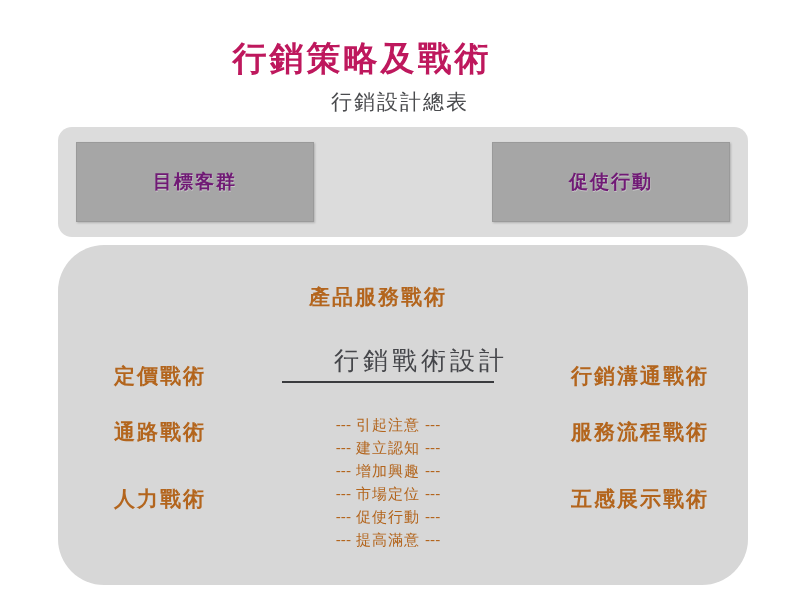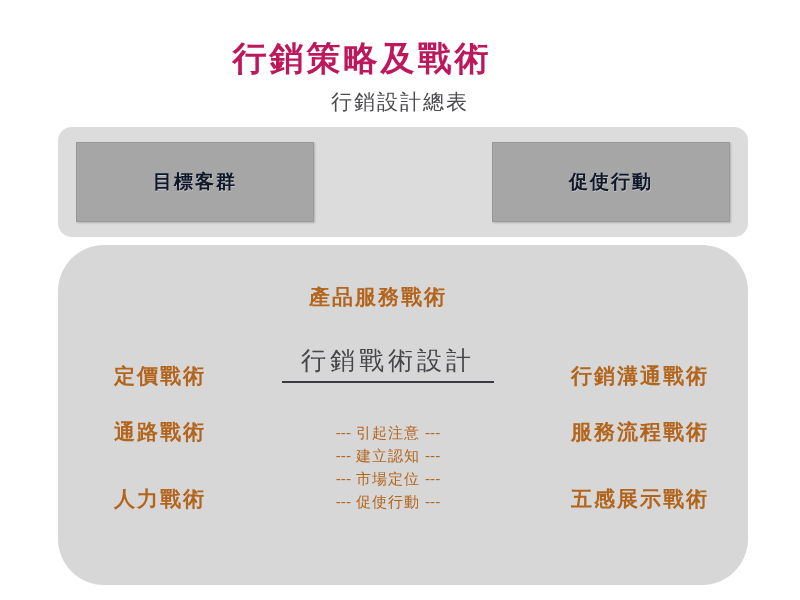--- a/index.html
+++ b/index.html
@@ -78,21 +78,21 @@
     display: flex;
     align-items: center;
     justify-content: center;
   }
   .gray-box.left  { left: 18px; }
   .gray-box.right { right: 18px; }
 
   .box-label {
     font-size: 19px;
     font-weight: bold;
-    color: #0f172a;
+    color: #701a75;
     letter-spacing: 2px;
     text-shadow: 0.5px 0.5px 0 rgba(255,255,255,0.35);
     font-family: "DejaVu Serif", "Liberation Serif", serif;
   }
 
   
   .center-heading {
     position: absolute;
     text-align: center;
     color: #45464a;
@@ -117,21 +117,21 @@
     width: 232px;
   }
   .mkt-position .heading-text { font-size: 26px; }
   .mkt-position .heading-rule { width: 170px; margin-left: auto; margin-right: auto; }
 
   .tactic-design {
     left: 268px;
     top: 344px;
     width: 240px;
   }
-  .tactic-design .heading-text { font-size: 25px; }
+  .tactic-design .heading-text { font-size: 25px; text-align: right; }
   .tactic-design .heading-rule { width: 212px; margin-left: auto; margin-right: auto; }
 
   
   .product-heading {
     position: absolute;
     left: 258px;
     top: 283px;
     width: 240px;
     text-align: center;
     font-size: 21px;
@@ -158,21 +158,20 @@
   .row-2 { top: 418px; }
   .row-3 { top: 485px; }
 
   
   .step-list {
     position: absolute;
     left: 268px;
     top: 414px;
     width: 240px;
     text-align: center;
-    margin-top: 8px;
   }
 
   .step-item {
     font-size: 15px;
     color: #b3651d;
     letter-spacing: 1px;
     line-height: 23px;
     white-space: nowrap;
     font-family: "DejaVu Serif", "Liberation Serif", serif;
   }
@@ -223,25 +222,31 @@
   <div class="step-list">
 
     <div class="step-item">
       <span class="dash">---</span><span>引起注意</span><span class="dash">---</span>
     </div>
 
     <div class="step-item">
       <span class="dash">---</span><span>建立認知</span><span class="dash">---</span>
     </div>
 
+    <div class="step-item">
+      <span class="dash">---</span><span>增加興趣</span><span class="dash">---</span>
+    </div>
 
     <div class="step-item">
       <span class="dash">---</span><span>市場定位</span><span class="dash">---</span>
     </div>
 
     <div class="step-item">
       <span class="dash">---</span><span>促使行動</span><span class="dash">---</span>
     </div>
 
+    <div class="step-item">
+      <span class="dash">---</span><span>提高滿意</span><span class="dash">---</span>
+    </div>
 
   </div>
 
 </div>
 
 </body></html>

